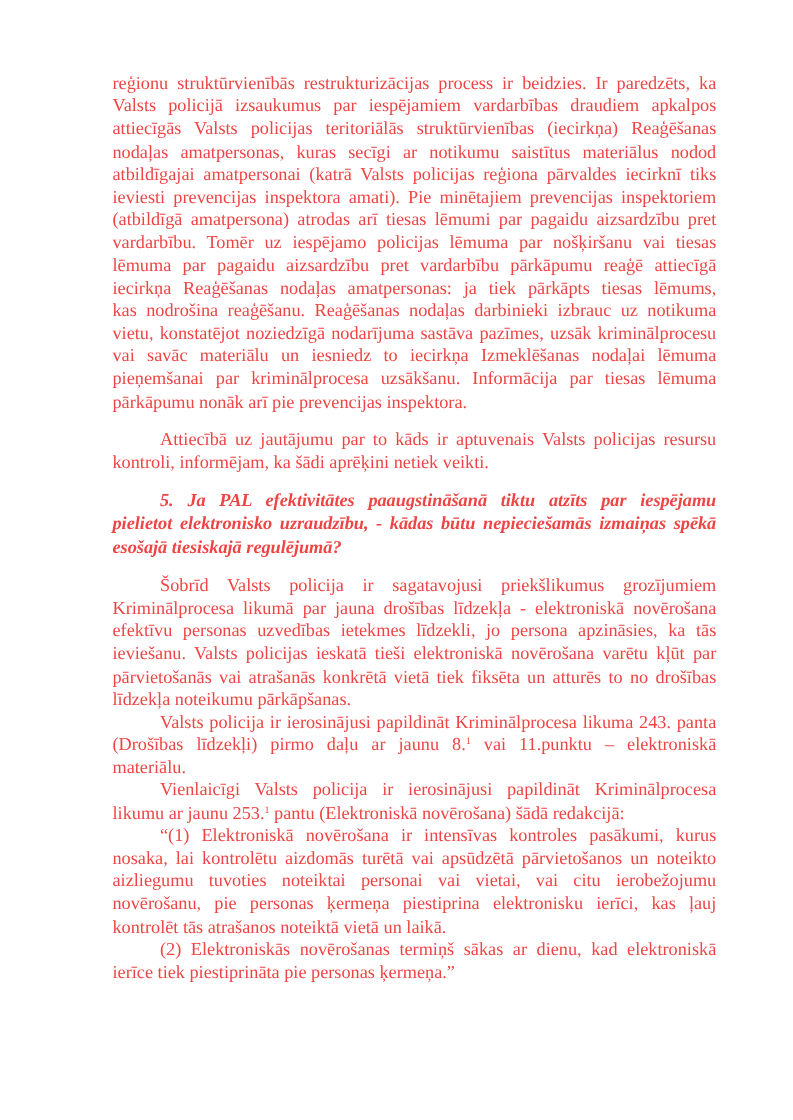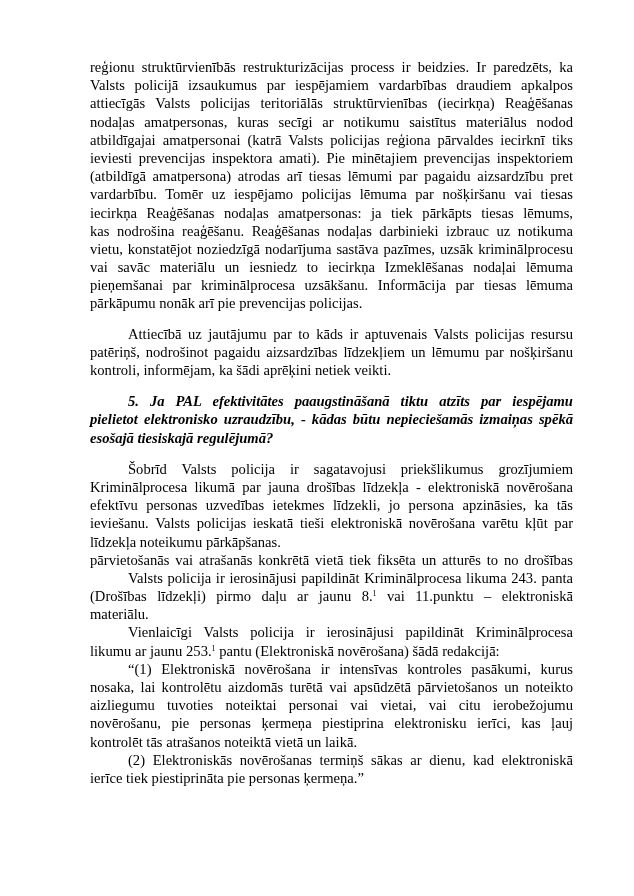--- a/index.html
+++ b/index.html
@@ -3,21 +3,21 @@
 <meta charset="utf-8">
 <style>
   html, body { margin: 0; padding: 0; background: #ffffff; }
   body { width: 634px; height: 896px; position: relative; overflow: hidden; }
   .page {
     position: absolute; left: 0; top: 0; width: 634px; height: 896px; background: #ffffff;
   }
   .text-block {
     position: absolute; left: 90px; top: 58px; width: 483px;
     font-family: "Liberation Serif", "DejaVu Serif", serif;
-    font-size: 14.6px; line-height: 18.2px; color: #000000;
+    font-size: 14.6px; line-height: 18.2px; color: #ef4444;
   }
   .para { margin: 0; }
   .line {
     display: block; text-align: justify; text-align-last: justify;
     white-space: nowrap; height: 18.2px; overflow: visible;
   }
   .line.last { text-align-last: left; }
   .line.indent { padding-left: 38px; }
   .gap-sm { height: 12px; }
   .gap-md { height: 13px; }
@@ -33,53 +33,53 @@
 
     <div class="para">
       <span class="line">reģionu struktūrvienībās restrukturizācijas process ir beidzies. Ir paredzēts, ka</span>
       <span class="line">Valsts policijā izsaukumus par iespējamiem vardarbības draudiem apkalpos</span>
       <span class="line">attiecīgās Valsts policijas teritoriālās struktūrvienības (iecirkņa) Reaģēšanas</span>
       <span class="line">nodaļas amatpersonas, kuras secīgi ar notikumu saistītus materiālus nodod</span>
       <span class="line">atbildīgajai amatpersonai (katrā Valsts policijas reģiona pārvaldes iecirknī tiks</span>
       <span class="line">ieviesti prevencijas inspektora amati). Pie minētajiem prevencijas inspektoriem</span>
       <span class="line">(atbildīgā amatpersona) atrodas arī tiesas lēmumi par pagaidu aizsardzību pret</span>
       <span class="line">vardarbību. Tomēr uz iespējamo policijas lēmuma par nošķiršanu vai tiesas</span>
+      <span class="line">lēmuma par pagaidu aizsardzību pret vardarbību pārkāpumu reaģē attiecīgā</span>
       <span class="line">iecirkņa Reaģēšanas nodaļas amatpersonas: ja tiek pārkāpts tiesas lēmums,</span>
       <span class="line">kas nodrošina reaģēšanu. Reaģēšanas nodaļas darbinieki izbrauc uz notikuma</span>
       <span class="line">vietu, konstatējot noziedzīgā nodarījuma sastāva pazīmes, uzsāk kriminālprocesu</span>
       <span class="line">vai savāc materiālu un iesniedz to iecirkņa Izmeklēšanas nodaļai lēmuma</span>
       <span class="line">pieņemšanai par kriminālprocesa uzsākšanu. Informācija par tiesas lēmuma</span>
-      <span class="line last">pārkāpumu nonāk arī pie prevencijas policijas.</span>
+      <span class="line last">pārkāpumu nonāk arī pie prevencijas inspektora.</span>
     </div>
 
     <div class="gap-sm"></div>
 
     <div class="para">
       <span class="line indent">Attiecībā uz jautājumu par to kāds ir aptuvenais Valsts policijas resursu</span>
-      <span class="line">patēriņš, nodrošinot pagaidu aizsardzības līdzekļiem un lēmumu par nošķiršanu</span>
       <span class="line last">kontroli, informējam, ka  šādi aprēķini netiek veikti.</span>
     </div>
 
     <div class="gap-md"></div>
 
     <div class="para heading">
       <span class="line indent">5. Ja PAL efektivitātes paaugstināšanā tiktu atzīts par iespējamu</span>
       <span class="line">pielietot elektronisko uzraudzību, - kādas būtu nepieciešamās izmaiņas spēkā</span>
       <span class="line last">esošajā tiesiskajā regulējumā?</span>
     </div>
 
     <div class="gap-md"></div>
 
     <div class="para">
       <span class="line indent">Šobrīd Valsts policija ir sagatavojusi priekšlikumus grozījumiem</span>
       <span class="line">Kriminālprocesa likumā par jauna drošības līdzekļa -  elektroniskā novērošana</span>
       <span class="line">efektīvu personas uzvedības ietekmes līdzekli, jo persona apzināsies, ka tās</span>
       <span class="line">ieviešanu. Valsts policijas ieskatā tieši elektroniskā novērošana varētu kļūt par</span>
+      <span class="line">pārvietošanās vai atrašanās konkrētā vietā tiek fiksēta un atturēs to no drošības</span>
       <span class="line last">līdzekļa noteikumu pārkāpšanas.</span>
-      <span class="line">pārvietošanās vai atrašanās konkrētā vietā tiek fiksēta un atturēs to no drošības</span>
     </div>
 
     <div class="para">
       <span class="line indent">Valsts policija ir ierosinājusi  papildināt Kriminālprocesa likuma 243. panta</span>
       <span class="line"><span>(Drošības līdzekļi) pirmo daļu ar jaunu 8.</span><sup>1</sup><span> vai 11.punktu – elektroniskā</span></span>
       <span class="line last">materiālu.</span>
     </div>
 
     <div class="para">
       <span class="line indent">Vienlaicīgi Valsts policija ir ierosinājusi papildināt Kriminālprocesa</span>

